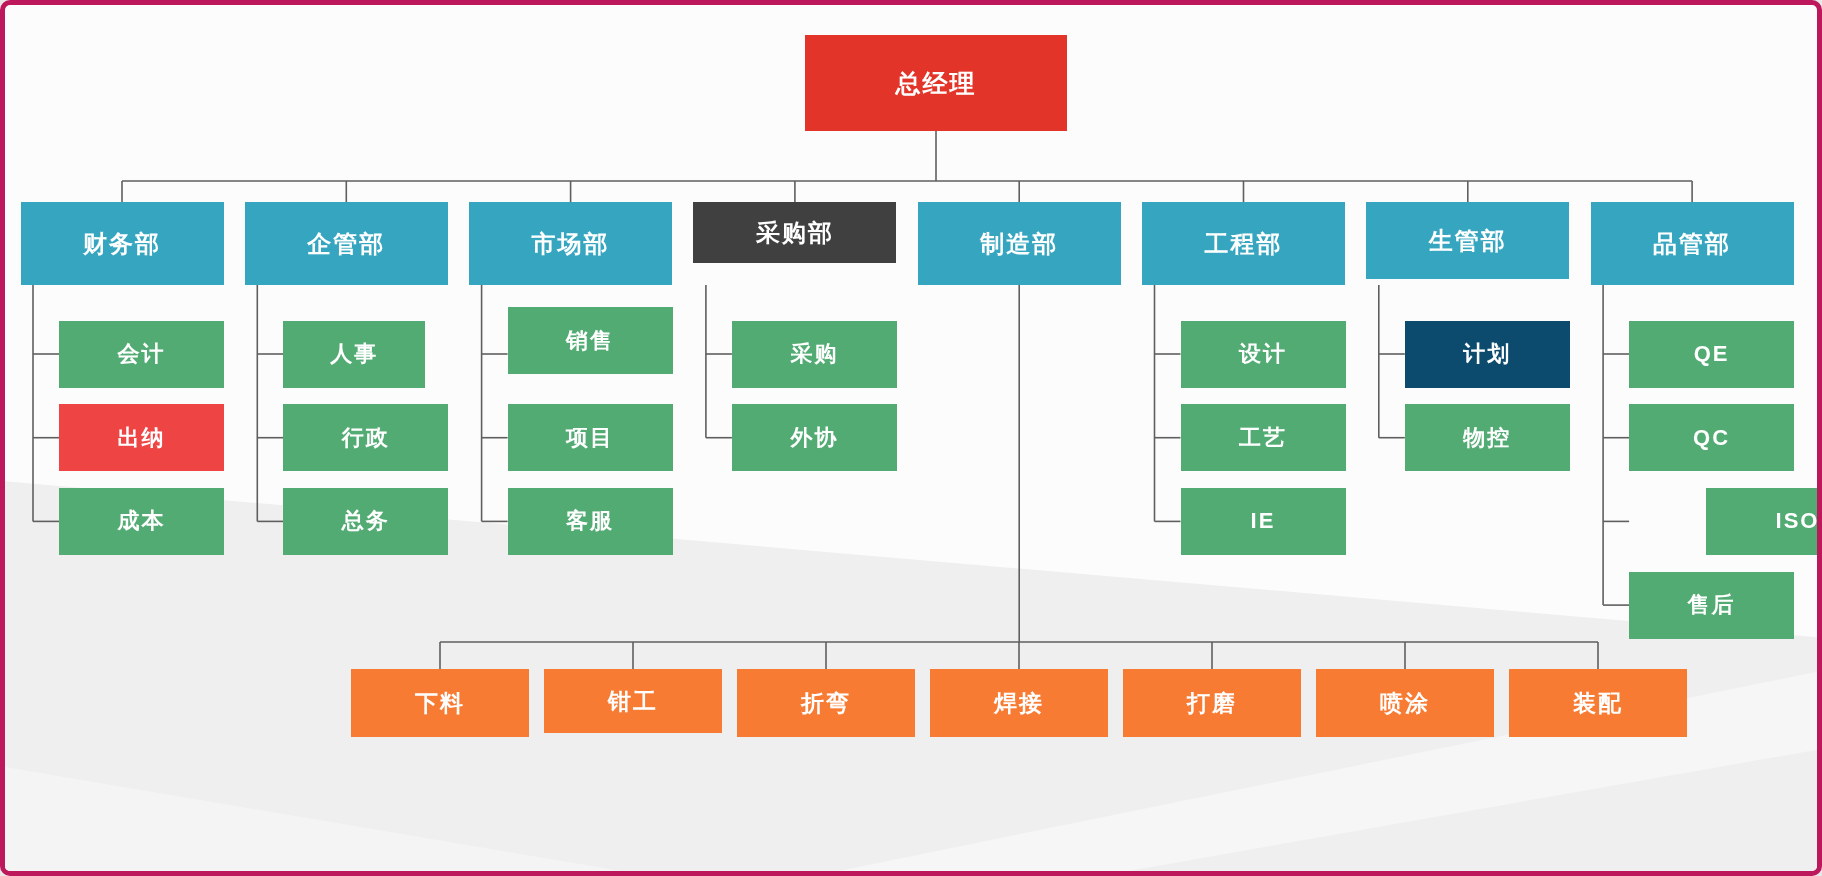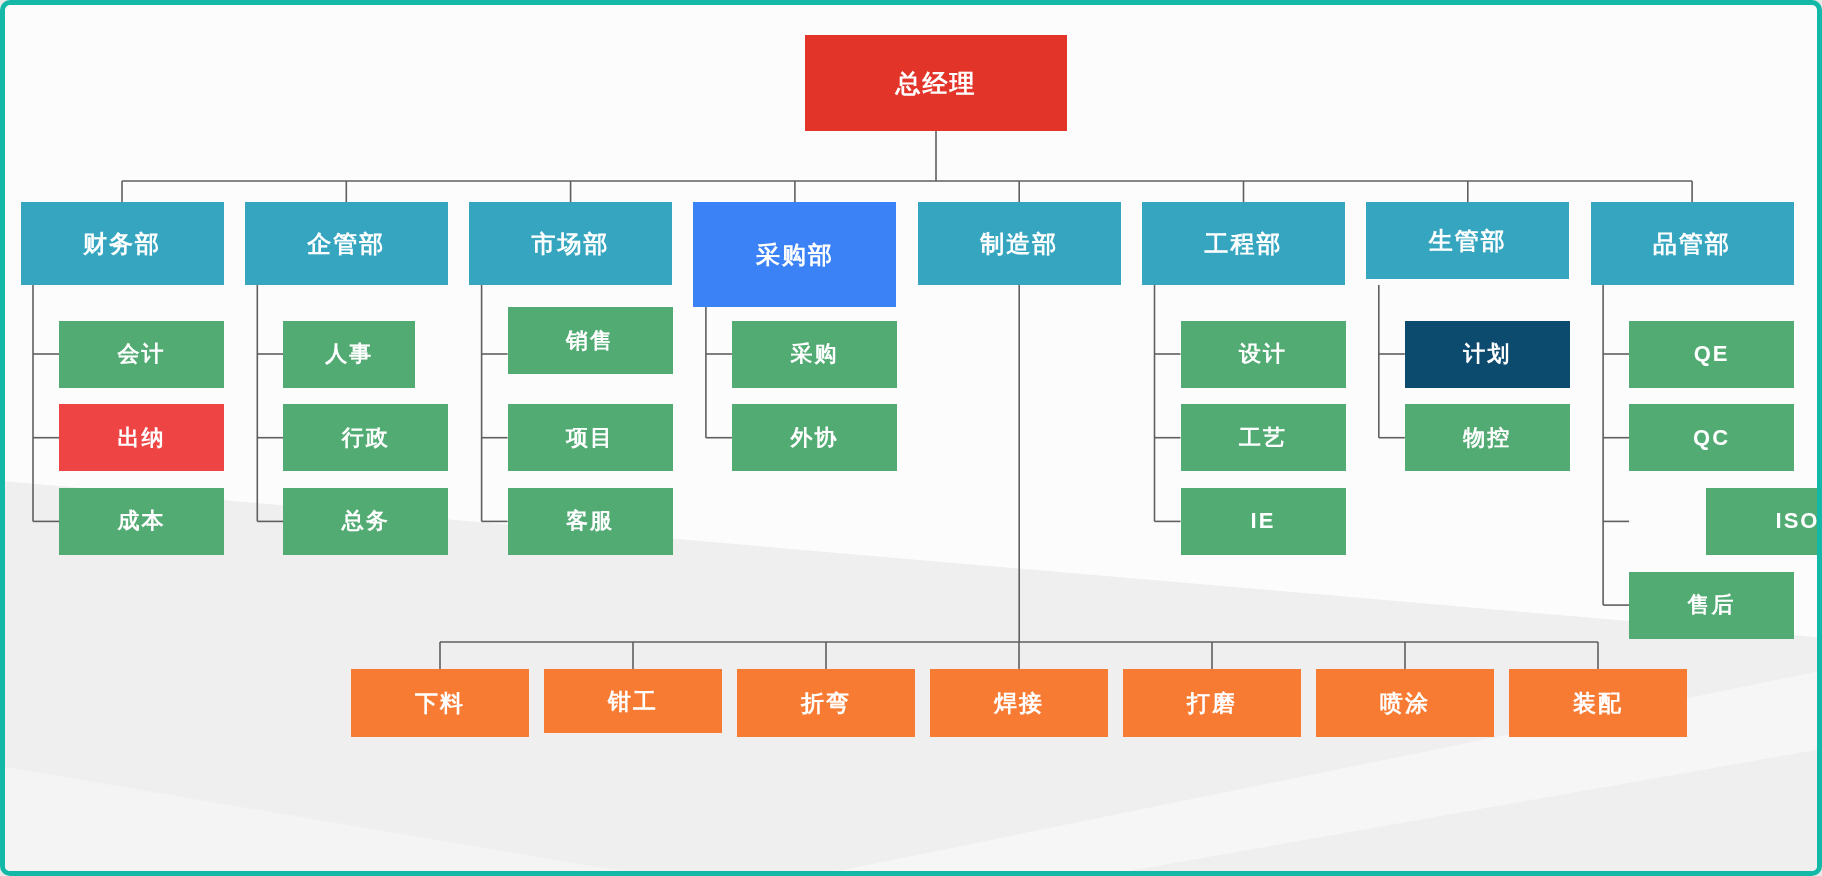--- a/index.html
+++ b/index.html
@@ -1,20 +1,20 @@
 <!DOCTYPE html>
 <html><head>
 <meta charset="utf-8">
 <style>
   html,body{margin:0;padding:0;background:#e9e9e9;}
   .frame{
     position:relative;
     width:1822px;height:876px;
     box-sizing:border-box;
-    border:5px solid #14b8a6;
+    border:5px solid #be185d;
     border-radius:10px;
     background:#fcfcfc;
     overflow:hidden;
     font-family:"Liberation Sans","DejaVu Sans",sans-serif;
   }
   .bg-wedge{position:absolute;left:0;top:0;width:100%;height:100%;pointer-events:none;}
   .wedge1{background:#efefef;clip-path:polygon(0 55%,100% 73%,100% 100%,0 100%);}
   .wedge2{background:#f6f6f6;clip-path:polygon(46% 100%,100% 77%,100% 86%,62% 100%);}
   .wedge3{background:#f4f4f4;clip-path:polygon(0 88%,34% 100%,0 100%);}
   #connector-layer{position:absolute;left:0;top:0;z-index:1;}
@@ -84,28 +84,28 @@
       <line x1="1400" y1="637" x2="1400" y2="664" stroke="#5f5f5f" stroke-width="1.6"></line>
       <line x1="1593" y1="637" x2="1593" y2="664" stroke="#5f5f5f" stroke-width="1.6"></line>
     </svg>
   <div id="nodes">
       <div class="node root-node" style="left: 800px; top: 30px; width: 262px; height: 96px; background: rgb(226, 52, 40);">总经理</div>
       <div class="node dept-node" style="left: 15.5px; top: 197px; width: 203px; height: 83px; background: rgb(54, 166, 192);">财务部</div>
       <div class="node sec-node" style="left: 54px; top: 315.5px; width: 165px; height: 67px; background: rgb(82, 171, 115);">会计</div>
       <div class="node sec-node" style="left: 54px; top: 399.2px; width: 165px; height: 67px; background: #ef4444;">出纳</div>
       <div class="node sec-node" style="left: 54px; top: 482.9px; width: 165px; height: 67px; background: rgb(82, 171, 115);">成本</div>
       <div class="node dept-node" style="left: 239.8px; top: 197px; width: 203px; height: 83px; background: rgb(54, 166, 192);">企管部</div>
-      <div class="node sec-node" style="left: 278.3px; top: 315.5px; width: 132px; height: 67px; background: rgb(82, 171, 115);">人事</div>
+      <div class="node sec-node" style="left: 278.3px; top: 315.5px; width: 142px; height: 67px; background: rgb(82, 171, 115);">人事</div>
       <div class="node sec-node" style="left: 278.3px; top: 399.2px; width: 165px; height: 67px; background: rgb(82, 171, 115);">行政</div>
       <div class="node sec-node" style="left: 278.3px; top: 482.9px; width: 165px; height: 67px; background: rgb(82, 171, 115);">总务</div>
       <div class="node dept-node" style="left: 464.1px; top: 197px; width: 203px; height: 83px; background: rgb(54, 166, 192);">市场部</div>
       <div class="node sec-node" style="left: 502.6px; top: 302px; width: 165px; height: 67px; background: rgb(82, 171, 115);">销售</div>
       <div class="node sec-node" style="left: 502.6px; top: 399.2px; width: 165px; height: 67px; background: rgb(82, 171, 115);">项目</div>
       <div class="node sec-node" style="left: 502.6px; top: 482.9px; width: 165px; height: 67px; background: rgb(82, 171, 115);">客服</div>
-      <div class="node dept-node" style="left: 688.4px; top: 197px; width: 203px; height: 105px; background: #3b82f6;">采购部</div>
+      <div class="node dept-node" style="left: 688.4px; top: 197px; width: 203px; height: 61px; background: #404040;">采购部</div>
       <div class="node sec-node" style="left: 726.9px; top: 315.5px; width: 165px; height: 67px; background: rgb(82, 171, 115);">采购</div>
       <div class="node sec-node" style="left: 726.9px; top: 399.2px; width: 165px; height: 67px; background: rgb(82, 171, 115);">外协</div>
       <div class="node dept-node" style="left: 912.7px; top: 197px; width: 203px; height: 83px; background: rgb(54, 166, 192);">制造部</div>
       <div class="node dept-node" style="left: 1137px; top: 197px; width: 203px; height: 83px; background: rgb(54, 166, 192);">工程部</div>
       <div class="node sec-node" style="left: 1175.5px; top: 315.5px; width: 165px; height: 67px; background: rgb(82, 171, 115);">设计</div>
       <div class="node sec-node" style="left: 1175.5px; top: 399.2px; width: 165px; height: 67px; background: rgb(82, 171, 115);">工艺</div>
       <div class="node sec-node" style="left: 1175.5px; top: 482.9px; width: 165px; height: 67px; background: rgb(82, 171, 115);">IE</div>
       <div class="node dept-node" style="left: 1361.3px; top: 197px; width: 203px; height: 77px; background: rgb(54, 166, 192);">生管部</div>
       <div class="node sec-node" style="left: 1399.8px; top: 315.5px; width: 165px; height: 67px; background: #0c4a6e;">计划</div>
       <div class="node sec-node" style="left: 1399.8px; top: 399.2px; width: 165px; height: 67px; background: rgb(82, 171, 115);">物控</div>

